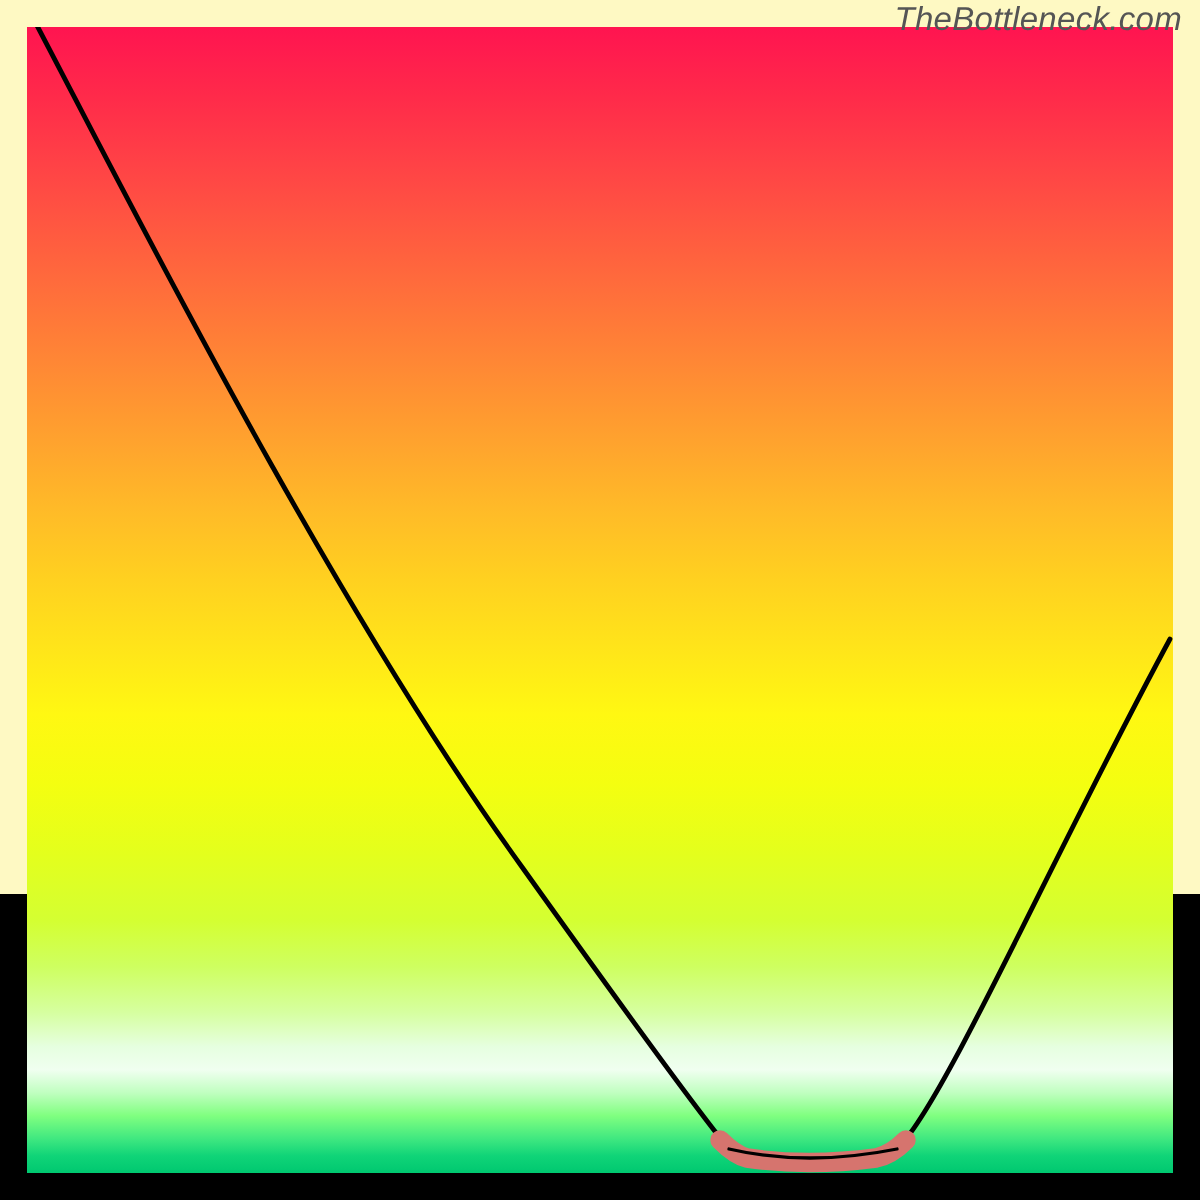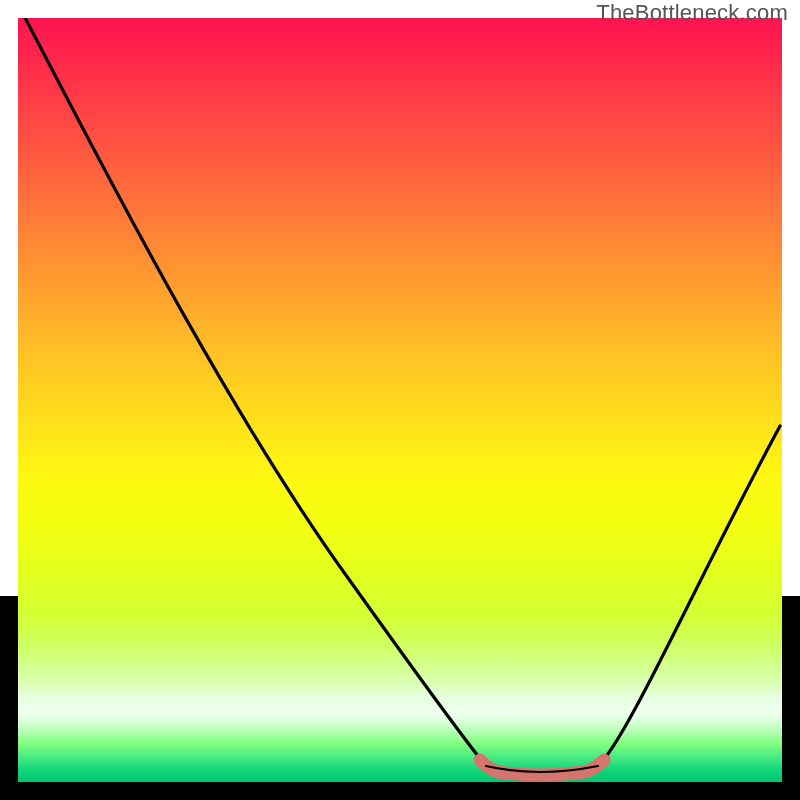--- a/index.html
+++ b/index.html
@@ -10,21 +10,22 @@
     background: #000;
     overflow: hidden;
     font-family: Arial, Helvetica, sans-serif;
   }
   .frame {
     position: absolute;
     left: 0;
     top: 0;
     width: 800px;
     height: 596px;
-    background: #ffffff;
+    background: #fef9c3;
+    font-style: italic;
   }
   .plot {
     position: absolute;
     left: 18px;
     top: 18px;
     width: 764px;
     height: 764px;
     overflow: hidden;
   }
   .gradient {

